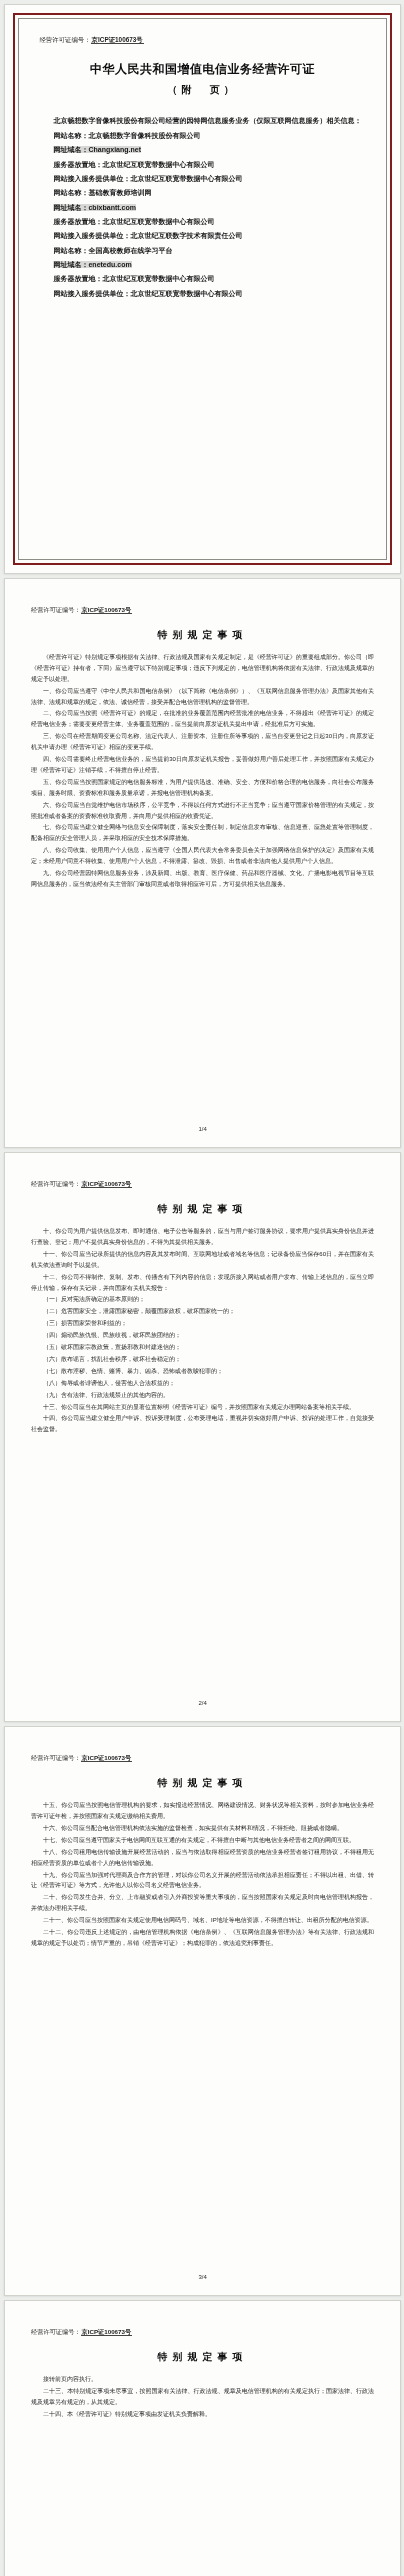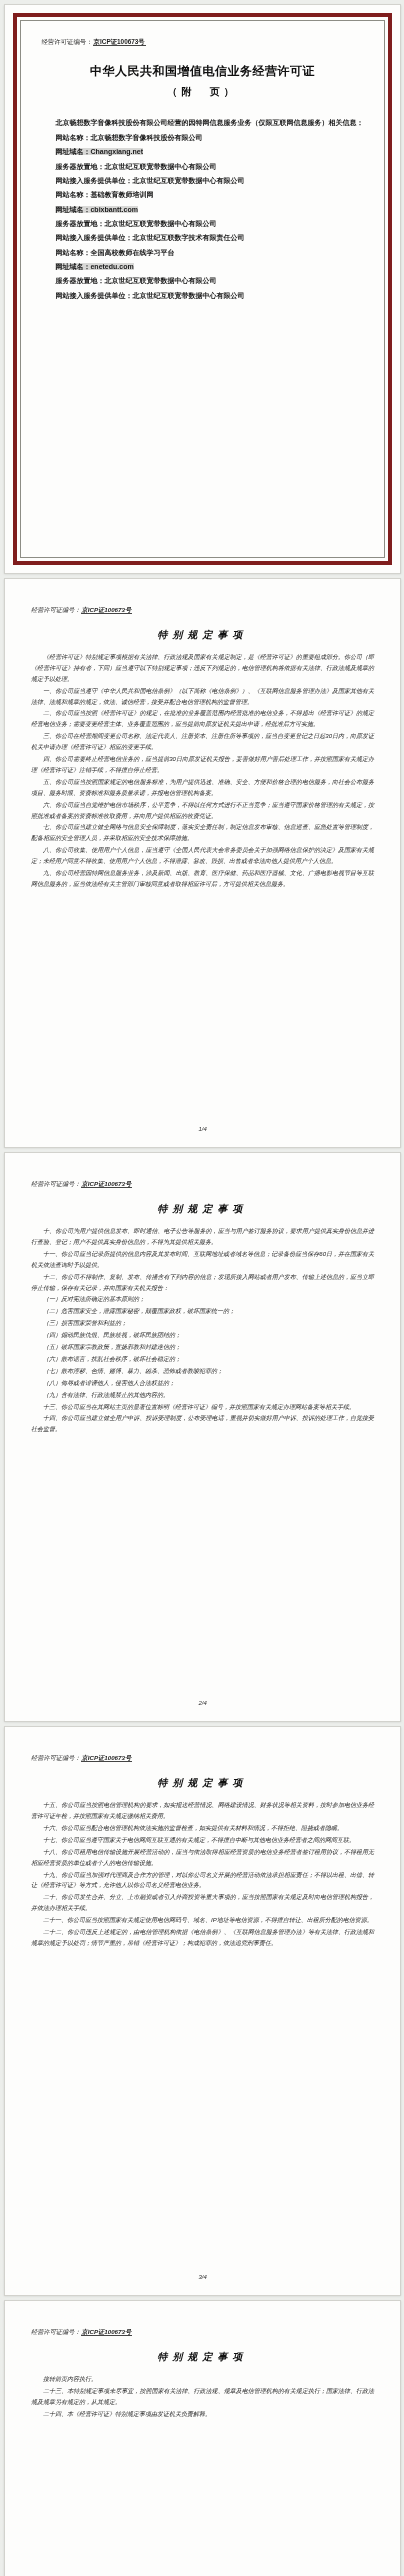--- a/index.html
+++ b/index.html
@@ -17,21 +17,21 @@
     margin:4.1px;
     background:#fdfdfc;
     border:0.5px solid #d2d2cd;
     box-shadow:0 0.5px 2.1px rgba(0,0,0,.12);
     box-sizing:border-box;
     overflow:hidden;
   }
   
   .cert-frame {
     position:absolute; top:8.2px; left:8.2px; right:8.2px; bottom:8.2px;
-    border:4px solid #7f1d1d;
+    border:2px solid #7f1d1d;
     padding:2.6px;
     box-sizing:border-box;
   }
   .cert-inner {
     width:100%; height:100%;
     border:0.5px solid #8d8d85;
     box-sizing:border-box;
     padding:17.5px 20.6px;
   }
   .cert-license-line { font-size:6.4px; color:#1e1e1e; }
@@ -59,21 +59,21 @@
     line-height:2.05;
     text-indent:2em;
     font-weight:600;
     color:#191919;
     text-align:justify;
   }
   .cert-entries { margin-top:1px; font-size:7px; line-height:2.05; font-weight:600; color:#191919; }
   .entry { text-indent:2em; text-align:justify; }
   .entry.hl .entry-label, .entry.hl .entry-value { background:#d8d8d6; }
   
-  .prov-page { padding:27px 26px;font-style:italic; }
+  .prov-page { padding:27px 26px; }
   .prov-header { font-size:6.2px; color:#1e1e1e; }
   .prov-title {
     margin:13.4px 0 10.3px;
     text-align:center;
     font-size:9.8px;
     font-weight:bold;
     letter-spacing:5.2px;
     color:#0f0f0f;
   }
   .prov-body {

